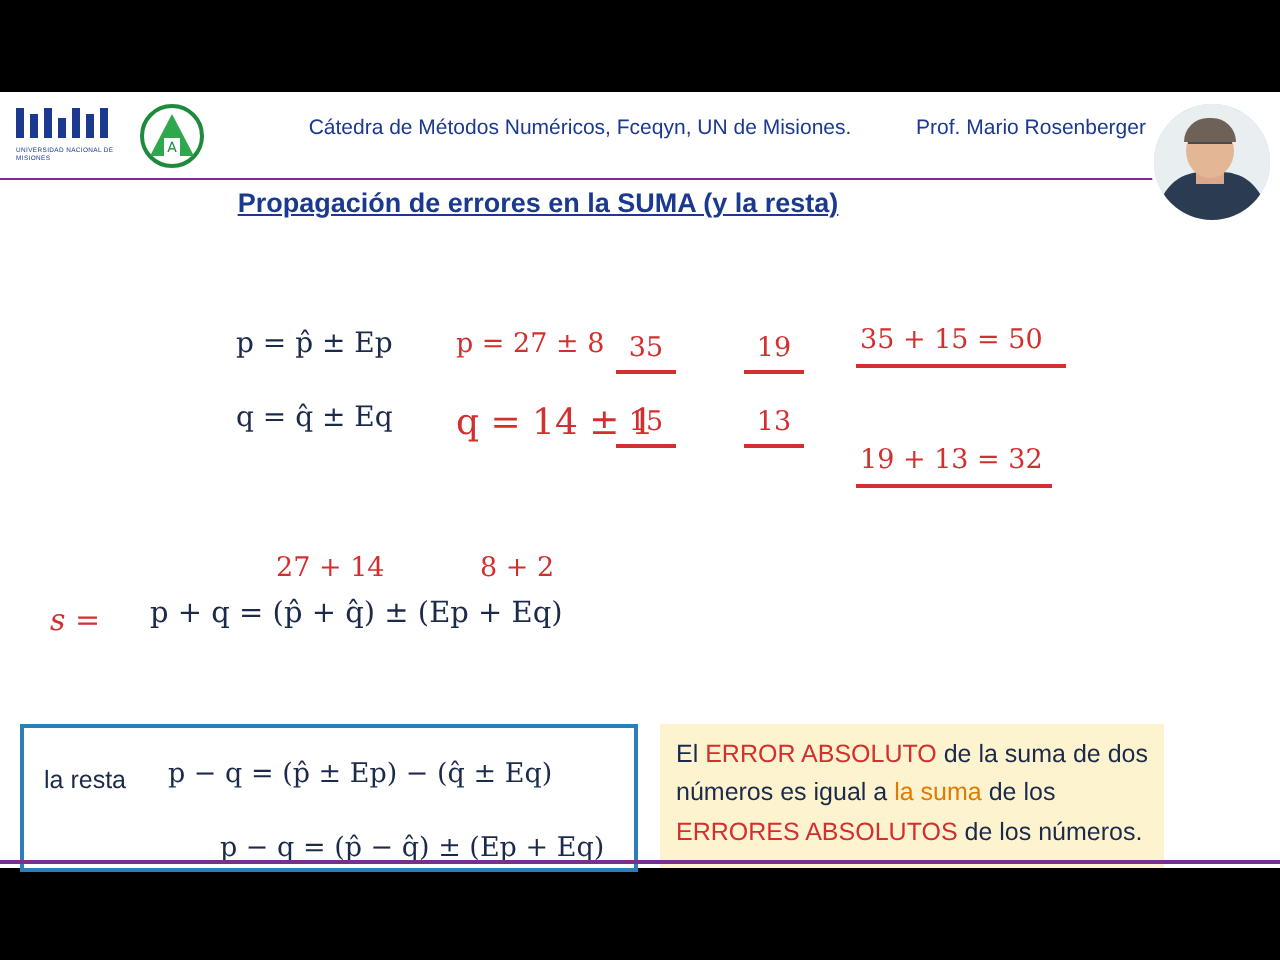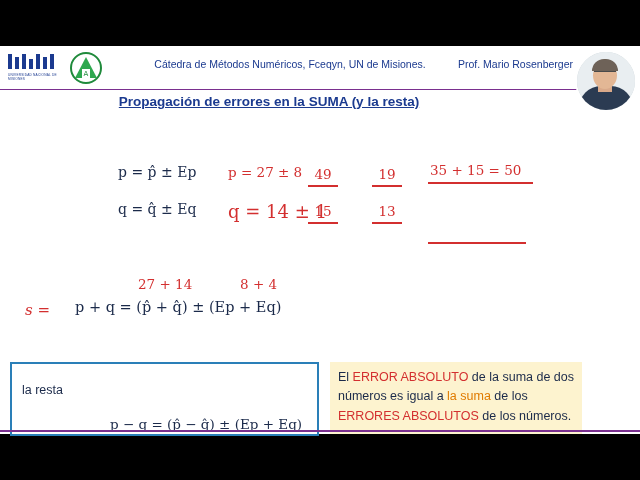--- a/index.html
+++ b/index.html
@@ -152,50 +152,52 @@
   </div>
 
   <div class="title"><u>Propagación de errores en la SUMA (y la resta)</u></div>
 
   <div class="m eq-p">p = p̂ ± Ep</div>
   <div class="m eq-q">q = q̂ ± Eq</div>
   <div class="m val-p">p = 27 ± 8</div>
   <div class="m val-q">q = 14 ± 1</div>
 
   <div class="frac" style="left:308px;top:120px;width:30px;">
-    <div>49</div>
+    <div>35</div>
     <div class="bar" style="top:19px;width:30px;"></div>
   </div>
   <div class="frac" style="left:308px;top:157px;width:30px;">
     <div>15</div>
     <div class="bar" style="top:19px;width:30px;"></div>
   </div>
 
   <div class="frac" style="left:372px;top:120px;width:30px;">
     <div>19</div>
     <div class="bar" style="top:19px;width:30px;"></div>
   </div>
   <div class="frac" style="left:372px;top:157px;width:30px;">
     <div>13</div>
     <div class="bar" style="top:19px;width:30px;"></div>
   </div>
 
   <div class="m sum1">35 + 15 = 50</div>
   <div class="uline" style="left:428px;top:136px;width:105px;"></div>
 
+  <div class="m sum2">19 + 13 = 32</div>
   <div class="uline" style="left:428px;top:196px;width:98px;"></div>
 
   <div class="m lab-2714">27 + 14</div>
-  <div class="m lab-81">8 + 4</div>
+  <div class="m lab-81">8 + 2</div>
 
   <div class="m s-label">s =</div>
   <div class="m eq-s">p + q = (p̂ + q̂) ± (Ep + Eq)</div>
 
   <div class="resta-box"></div>
   <div class="m resta-label">la resta</div>
+  <div class="m eq-r1">p − q = (p̂ ± Ep) − (q̂ ± Eq)</div>
   <div class="m eq-r2">p − q = (p̂ − q̂) ± (Ep + Eq)</div>
 
   <div class="note">
     <span>El </span><span class="hl">ERROR ABSOLUTO</span><span> de la suma de dos números es igual a </span><span class="hl2">la suma</span><span> de los </span><span class="hl">ERRORES ABSOLUTOS</span><span> de los números.</span>
   </div>
 
   <div class="footline"></div>
 </div>
 
 </body></html>

